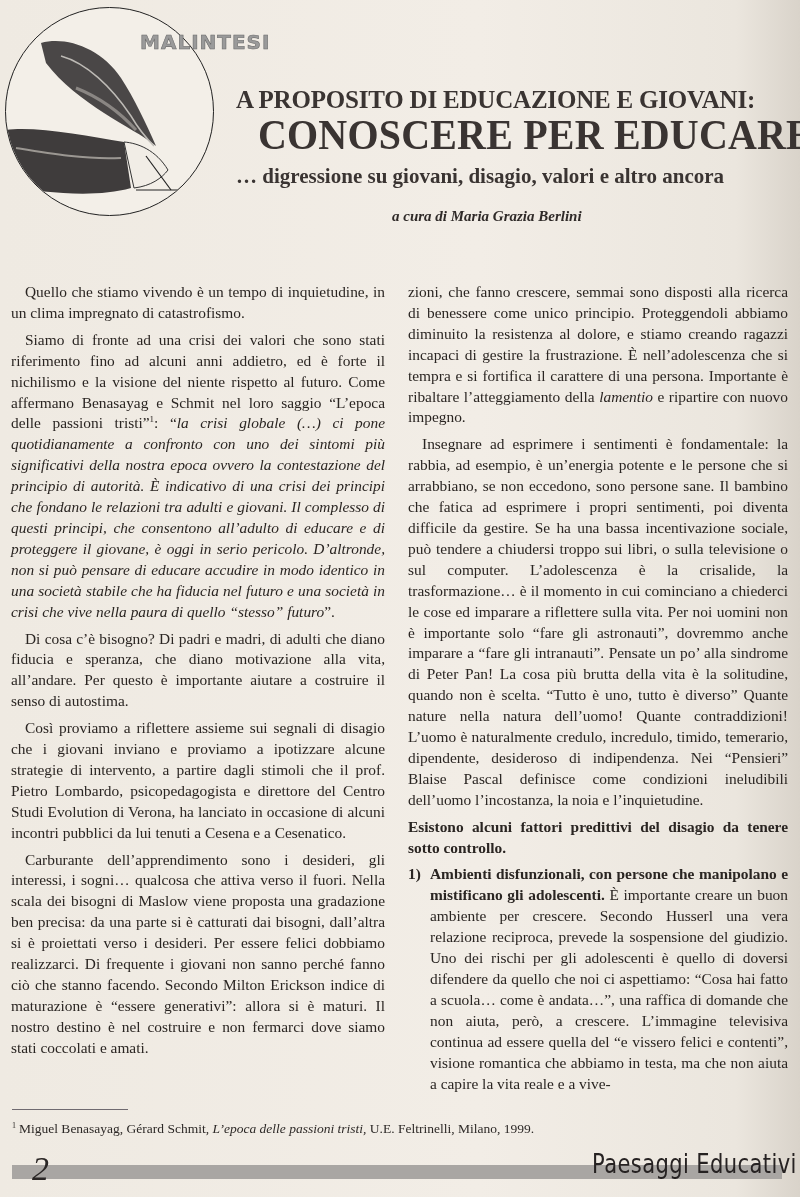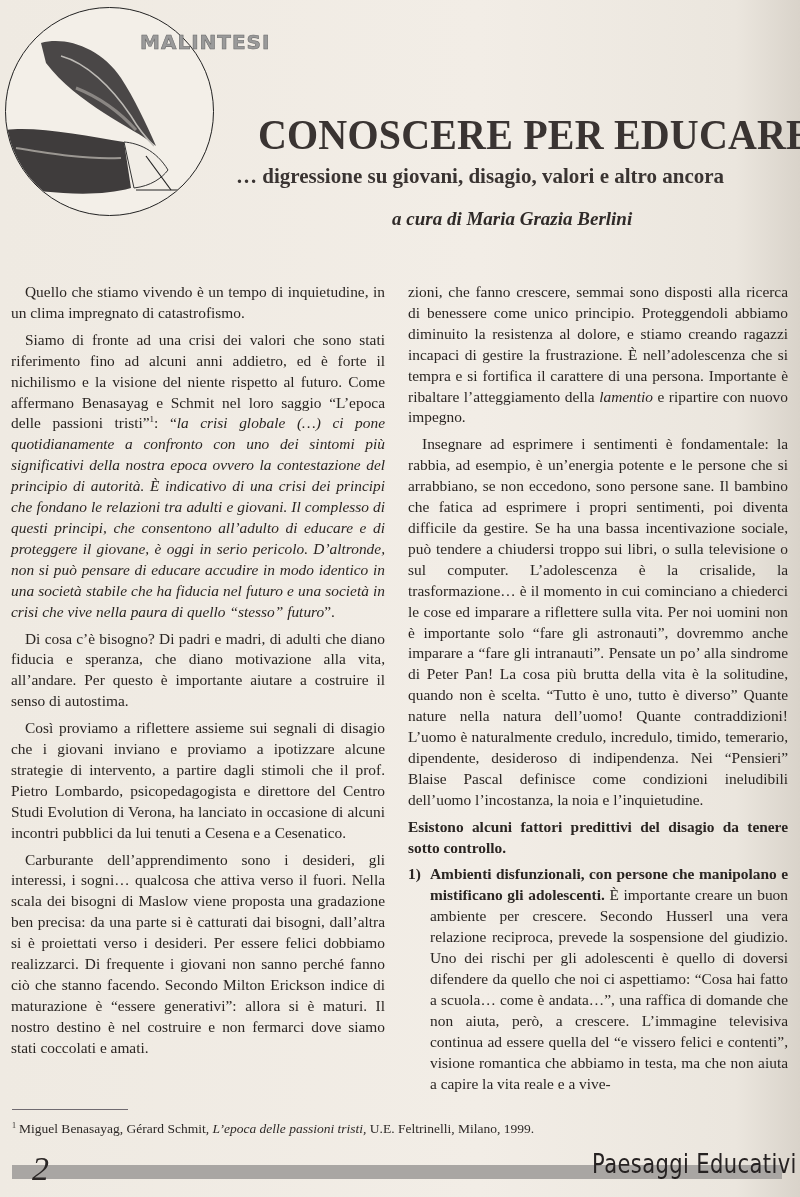--- a/index.html
+++ b/index.html
@@ -34,21 +34,21 @@
     position: absolute; left: 258px; top: 110px;
     font-size: 43px; font-weight: bold; color: #3a3432; letter-spacing: 0.2px;
     white-space: nowrap; transform: scaleX(0.93); transform-origin: left top;
   }
   .subtitle {
     position: absolute; left: 236px; top: 164px;
     font-size: 21px; font-weight: bold; color: #3a3432; white-space: nowrap;
   }
   .byline {
     position: absolute; left: 392px; top: 208px;
-    font-size: 19px; font-weight: bold; font-style: italic; color: #2f2a28; white-space: nowrap;
+    font-size: 15px; font-weight: bold; font-style: italic; color: #2f2a28; white-space: nowrap;
   }
 
   
   .col {
     position: absolute; top: 282px; width: 374px;
     font-size: 15.4px; line-height: 20.9px; text-align: justify;
     hyphens: manual;
   }
   .col-left { left: 11px; }
   .col-right { left: 408px; width: 380px; }
@@ -101,20 +101,21 @@
       <path d="M0 122 C30 118, 80 128, 118 134 L125 180 C90 190, 40 185, 0 178 Z" fill="#3f3c3c"></path>
       <path d="M10 140 C40 145, 80 152, 115 150" stroke="#9b9792" stroke-width="2" fill="none"></path>
 
       <path d="M118 134 C132 135, 150 142, 162 162 C156 170, 145 178, 128 180 Z" fill="#f1ede6" stroke="#333" stroke-width="1"></path>
       <path d="M140 148 L165 182" stroke="#222" stroke-width="1.2"></path>
       <path d="M130 182 L182 182" stroke="#222" stroke-width="1"></path>
     </svg>
   </div>
   <div class="section-tag">MALINTESI</div>
 
+  <div class="kicker">A PROPOSITO DI EDUCAZIONE E GIOVANI:</div>
   <div class="title">CONOSCERE PER EDUCARE</div>
   <div class="subtitle">… digressione su giovani, disagio, valori e altro ancora</div>
   <div class="byline">a cura di Maria Grazia Berlini</div>
 
   <div class="col col-left">
     <p class="first">Quello che stiamo vivendo è un tempo di inquietudine, in un clima impregnato di catastrofismo.</p>
     <p><span>Siamo di fronte ad una crisi dei valori che sono stati riferimento fino ad alcuni anni addietro, ed è forte il nichilismo e la visione del niente rispetto al futuro. Come affermano Benasayag e Schmit nel loro saggio “L’epoca delle passioni tristi”</span><sup>1</sup><span>: “</span><em>la crisi globale (…) ci pone quotidianamente a confronto con uno dei sintomi più significativi della nostra epoca ovvero la contestazione del principio di autorità. È indicativo di una crisi dei principi che fondano le relazioni tra adulti e giovani. Il complesso di questi principi, che consentono all’adulto di educare e di proteggere il giovane, è oggi in serio pericolo. D’altronde, non si può pensare di educare accudire in modo identico in una società stabile che ha fiducia nel futuro e una società in crisi che vive nella paura di quello “stesso” futuro</em><span>”.</span></p>
     <p>Di cosa c’è bisogno? Di padri e madri, di adulti che diano fiducia e speranza, che diano motivazione alla vita, all’andare. Per questo è importante aiutare a costruire il senso di autostima.</p>
     <p>Così proviamo a riflettere assieme sui segnali di disagio che i giovani inviano e proviamo a ipotizzare alcune strategie di intervento, a partire dagli stimoli che il prof. Pietro Lombardo, psicopedagogista e direttore del Centro Studi Evolution di Verona, ha lanciato in occasione di alcuni incontri pubblici da lui tenuti a Cesena e a Cesenatico.</p>
     <p>Carburante dell’apprendimento sono i desideri, gli interessi, i sogni… qualcosa che attiva verso il fuori. Nella scala dei bisogni di Maslow viene proposta una gradazione ben precisa: da una parte si è catturati dai bisogni, dall’altra si è proiettati verso i desideri. Per essere felici dobbiamo realizzarci. Di frequente i giovani non sanno perché fanno ciò che stanno facendo. Secondo Milton Erickson indice di maturazione è “essere generativi”: allora si è maturi. Il nostro destino è nel costruire e non fermarci dove siamo stati coccolati e amati.</p>

